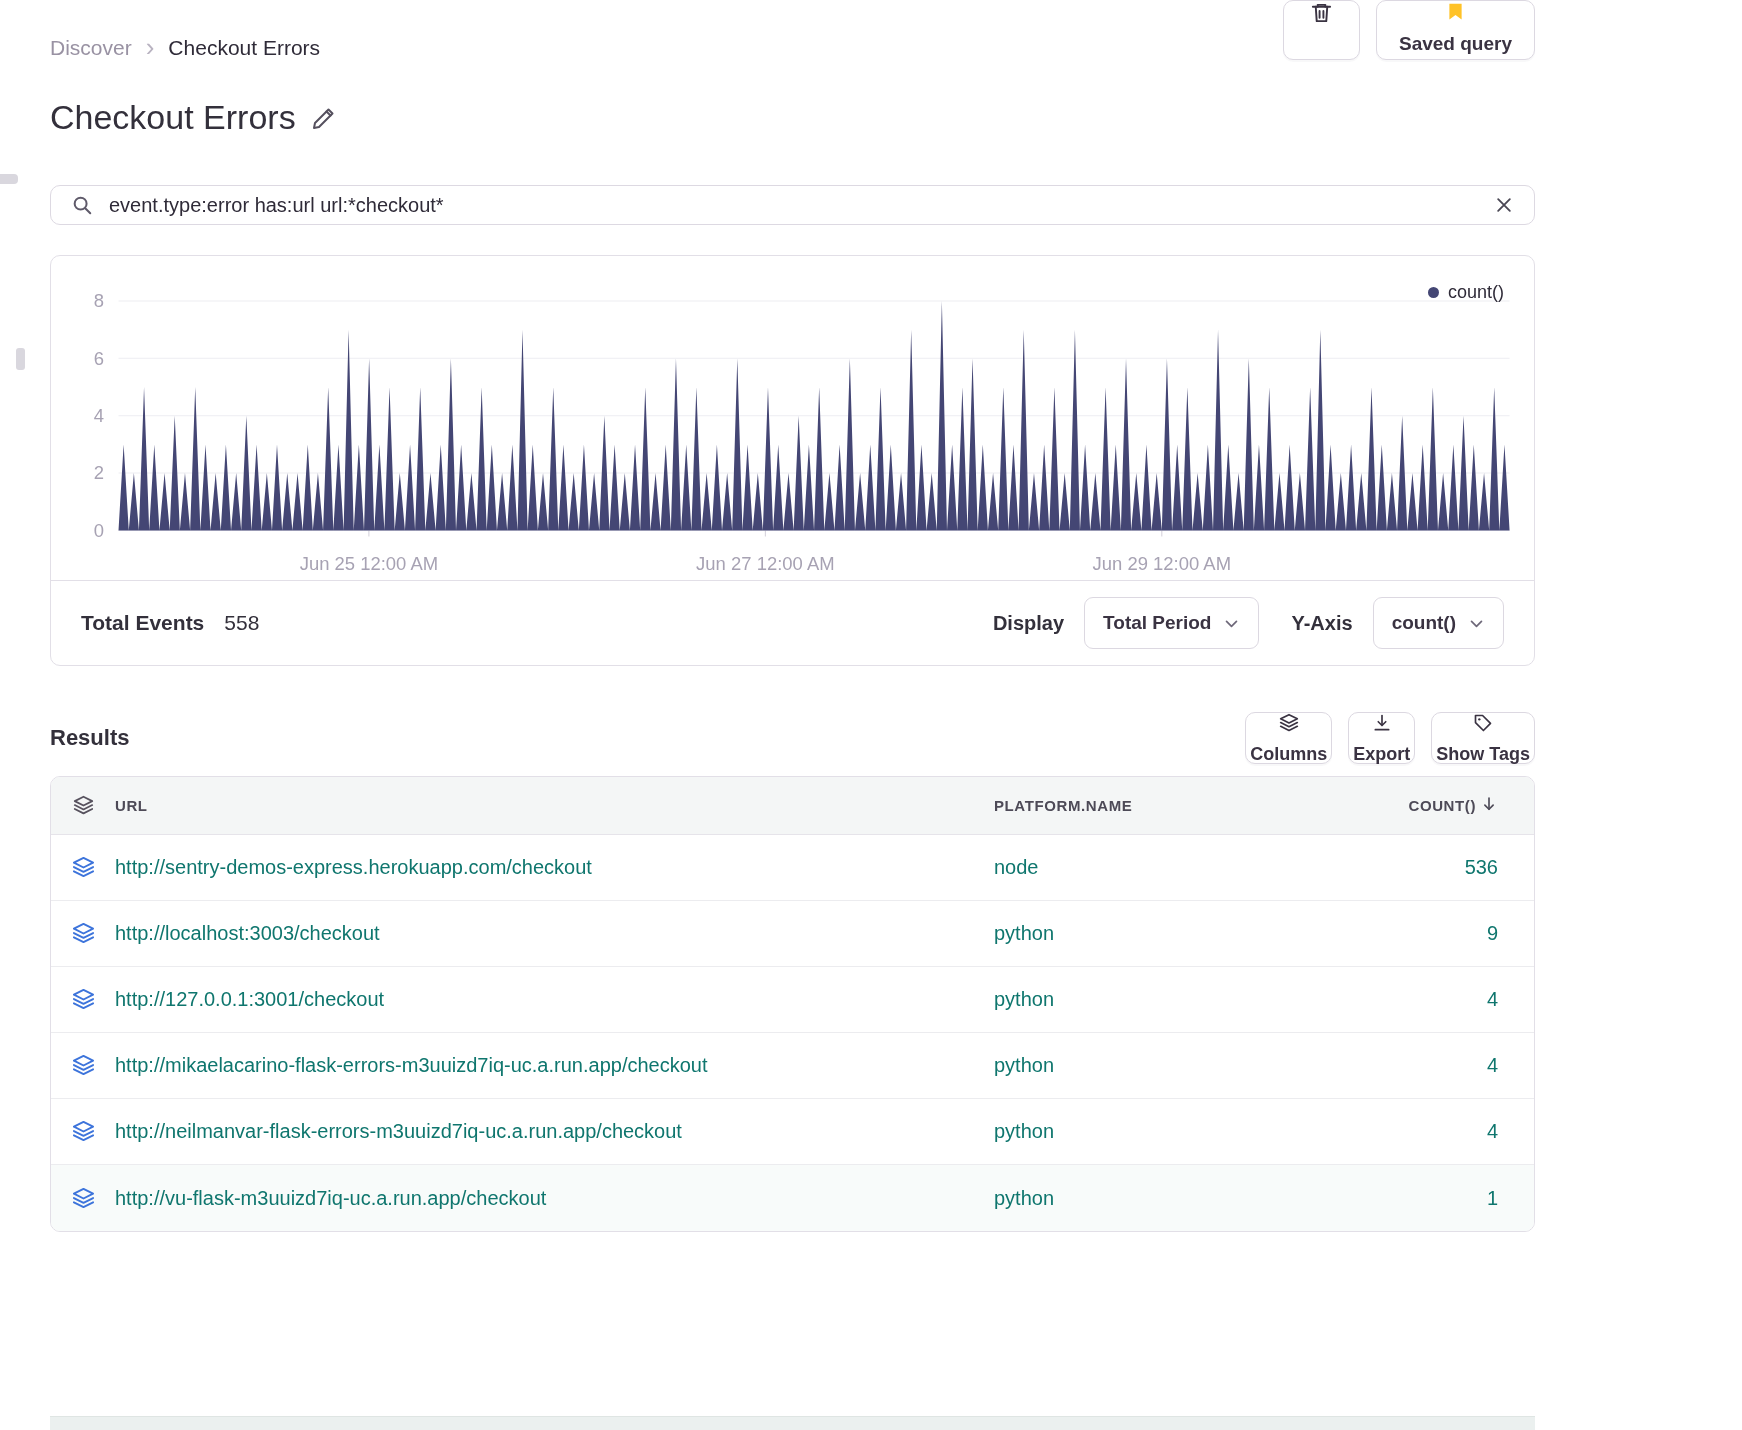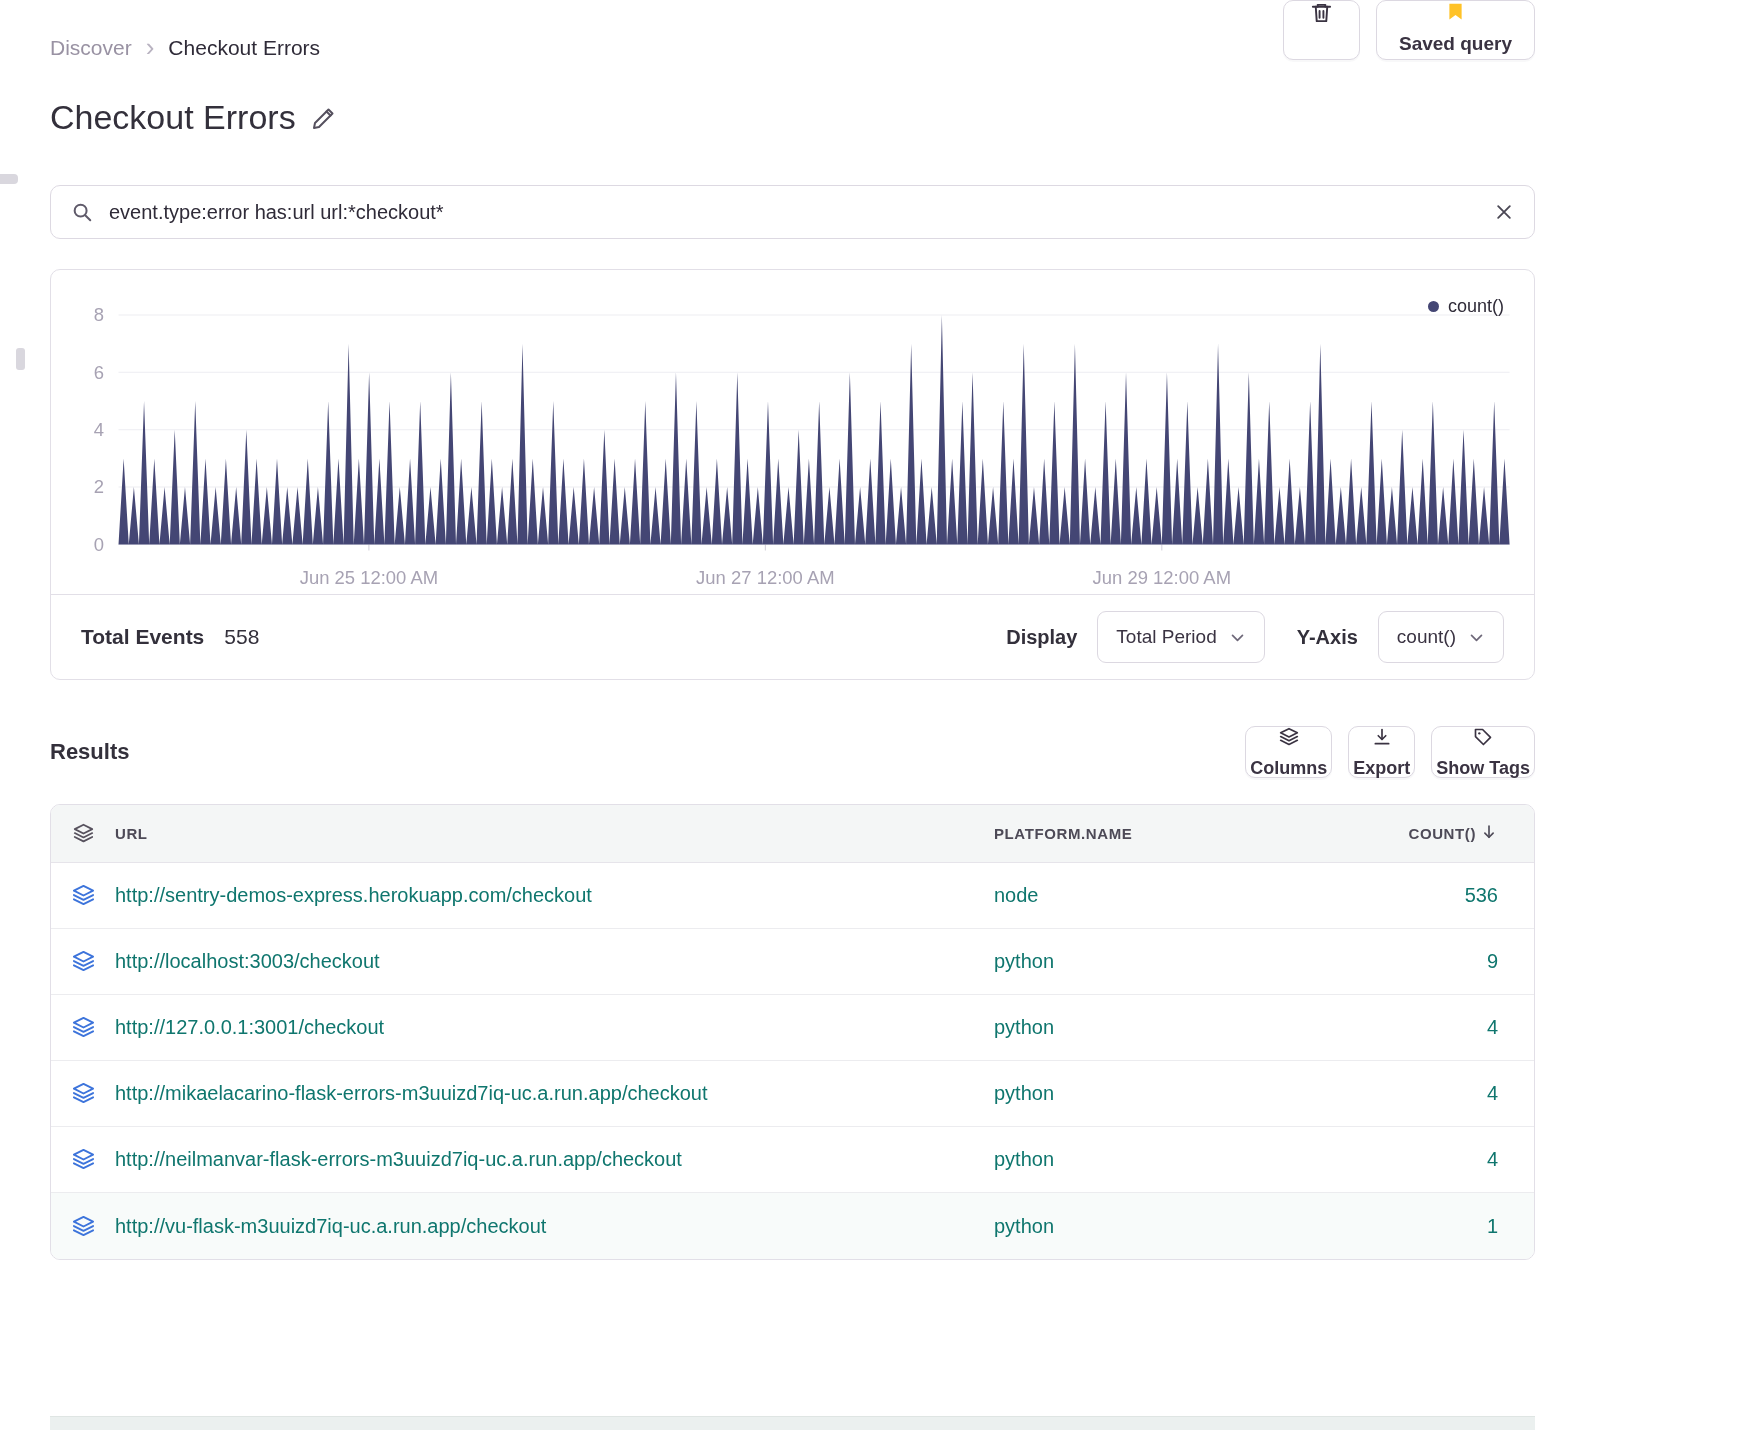--- a/index.html
+++ b/index.html
@@ -34,21 +34,21 @@
   .btn.icon-only { padding:0 26px; }
   .btn svg { display:block; }
 
   
   .title-row { display:flex; align-items:center; gap:16px; margin-top:38px; }
   .page-title { font-size:34px; font-weight:normal; color:#33303b; }
   .edit-icon { color:#55505e; cursor:pointer; margin-top:6px; }
 
   
   .search-bar {
-    margin-top:48px; height:54px; border:1px solid #ddd9e2; border-radius:10px;
+    margin-top:48px; height:40px; border:1px solid #ddd9e2; border-radius:10px;
     display:flex; align-items:center; padding:0 20px; gap:14px; background:#fff;
   }
   .search-query { flex:1; font-size:20px; color:#2f2b38; border:none; outline:none; background:transparent; font-family:inherit; }
   .search-icon, .close-icon { color:#5f5a6a; display:flex; }
   .close-icon { cursor:pointer; color:#4a4754; }
 
   
   .panel { margin-top:30px; border:1px solid #e2dfe7; border-radius:10px; background:#fff; position:relative; }
   .legend { position:absolute; top:26px; right:30px; display:flex; align-items:center; gap:9px; font-size:18px; color:#2f2b38; z-index:2; }
   .legend-dot { width:11px; height:11px; border-radius:50%; }
@@ -59,32 +59,32 @@
     border-top:1px solid #e2dfe7; display:flex; align-items:center;
     padding:16px 30px; gap:14px;
   }
   .total-label { font-weight:bold; font-size:21px; color:#33303b; }
   .total-value { font-size:21px; color:#33303b; margin-left:6px; }
   .footer-spacer { flex:1; }
   .footer-field-label { font-weight:bold; font-size:20px; color:#33303b; margin-right:6px; }
   .dropdown {
     display:inline-flex; align-items:center; gap:12px; background:#fff;
     border:1px solid #dcd8e1; border-radius:9px; height:52px; padding:0 18px;
-    font-weight:normal; font-size:19px; color:#3a3342; cursor:pointer;
+    font-weight:bold; font-size:19px; color:#3a3342; cursor:pointer;
   }
   .chev { color:#6e6879; display:flex; }
 
   
   .results-row { display:flex; align-items:center; justify-content:space-between; margin-top:46px; }
   .results-title { font-size:22px; font-weight:bold; color:#33303b; }
   .results-actions { display:flex; gap:16px; }
   .btn.small { height:52px; font-size:18px; padding:0 4px; }
 
   
-  .table { margin-top:26px; border:1px solid #e2dfe7; border-radius:10px; background:#fff; overflow:hidden; }
+  .table { margin-top:12px; border:1px solid #e2dfe7; border-radius:10px; background:#fff; overflow:hidden; }
   .trow, .thead {
     display:grid; grid-template-columns:64px minmax(0,1fr) 385px 155px;
     align-items:center;
   }
   .thead { background:#f4f6f6; height:58px; border-bottom:1px solid #e6e4ea; }
   .th { font-size:15px; font-weight:bold; letter-spacing:0.6px; color:#4d4a57; }
   .th.count-h { text-align:right; padding-right:36px; display:flex; justify-content:flex-end; align-items:center; gap:4px; }
   .trow { height:66px; border-bottom:1px solid #ececef; cursor:pointer; }
   .trow:last-child { border-bottom:none; background:#f8fbfa; }
   .cell { font-size:20px; color:#0f766e; }

